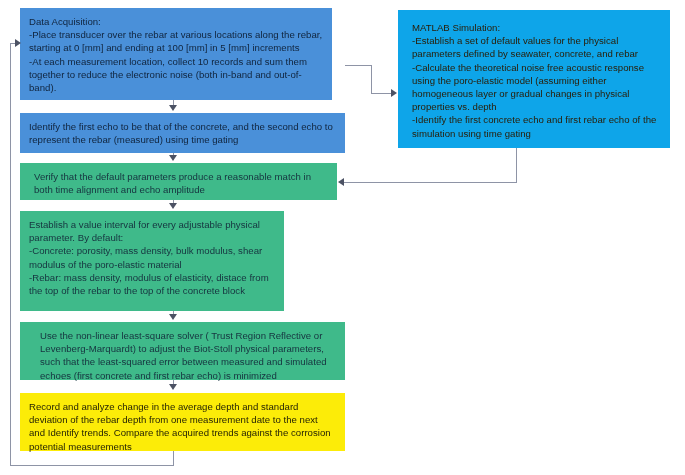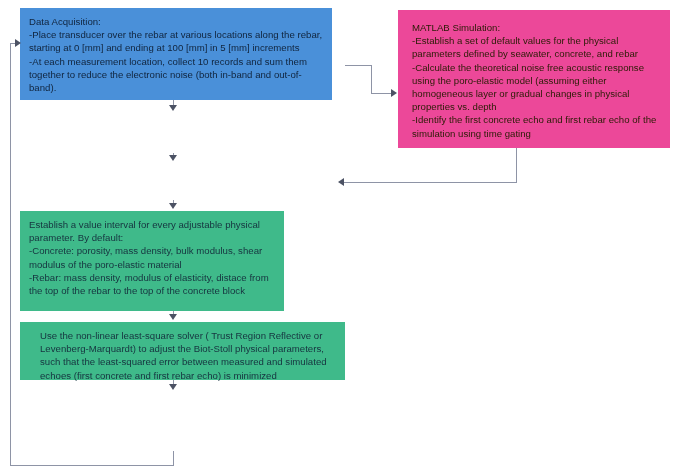--- a/index.html
+++ b/index.html
@@ -23,21 +23,21 @@
     color: #1b1b2f;
     font-size: 9.6px;
     line-height: 13.2px;
     white-space: pre-line;
     padding: 7px 9px 6px 9px;
     letter-spacing: 0.02px;
     z-index: 3;
   }
   .node.blue   { background: #4a90d9; color: #10243d; }
   .node.green  { background: #3fba8a; color: #16333f; }
-  .node.orange { background: #ec4899; color: #2a1c05; }
+  .node.orange { background: #0ea5e9; color: #2a1c05; }
   .node.yellow { background: #fcec08; color: #201f05; }
 
   
   .conn {
     position: absolute;
     background: #8e94a6;
     z-index: 2;
   }
   .conn.h { height: 1px; }
   .conn.v { width: 1px; }
@@ -66,33 +66,36 @@
 </style>
 </head>
 <body>
 
 <div id="canvas">
 
   <div class="node blue" style="left:20px; top:8px; width:312px; height:92px;">Data Acquisition:
 -Place transducer over the rebar at various locations along the rebar, starting at 0 [mm] and ending at 100 [mm] in 5 [mm] increments
 -At each measurement location, collect 10 records and sum them together to reduce the electronic noise (both in-band and out-of-band).</div>
 
+  <div class="node blue" style="left:20px; top:113px; width:325px; height:40px;">Identify the first echo to be that of the concrete, and the second echo to represent the rebar (measured) using time gating</div>
 
   <div class="node orange" style="left:398px; top:10px; width:272px; height:138px; padding-left:14px; padding-top:11px;">MATLAB Simulation:
 -Establish a set of default values for the physical parameters defined by seawater, concrete, and rebar
 -Calculate the theoretical noise free acoustic response using the poro-elastic model (assuming either homogeneous layer or gradual changes in physical properties vs. depth
 -Identify the first concrete echo and first rebar echo of the simulation using time gating</div>
 
+  <div class="node green" style="left:20px; top:163px; width:317px; height:37px; padding-left:14px;">Verify that the default parameters produce a reasonable match in both time alignment and echo amplitude</div>
 
   <div class="node green" style="left:20px; top:211px; width:264px; height:100px;">Establish a value interval for every adjustable physical parameter. By default:
 -Concrete: porosity, mass density, bulk modulus, shear modulus of the poro-elastic material
 -Rebar: mass density, modulus of elasticity, distace from the top of the rebar to the top of the concrete block</div>
 
   <div class="node green" style="left:20px; top:322px; width:325px; height:58px;padding-left:20px;">Use the non-linear least-square solver ( Trust Region Reflective or Levenberg-Marquardt) to adjust the Biot-Stoll physical parameters, such that the least-squared error between measured and simulated echoes (first concrete and first rebar echo) is minimized</div>
 
+  <div class="node yellow" style="left:20px; top:393px; width:325px; height:58px;">Record and analyze change in the average depth and standard deviation of the rebar depth from one measurement date to the next and Identify trends. Compare the acquired trends against the corrosion potential measurements</div>
 
   <div class="conn v" style="left:173px; top:100px; height:8px;"></div>
   <div class="arrowhead down" style="left:169px; top:105px;"></div>
 
   <div class="conn v" style="left:173px; top:153px; height:6px;"></div>
   <div class="arrowhead down" style="left:169px; top:155px;"></div>
 
   <div class="conn v" style="left:173px; top:200px; height:6px;"></div>
   <div class="arrowhead down" style="left:169px; top:203px;"></div>
 

